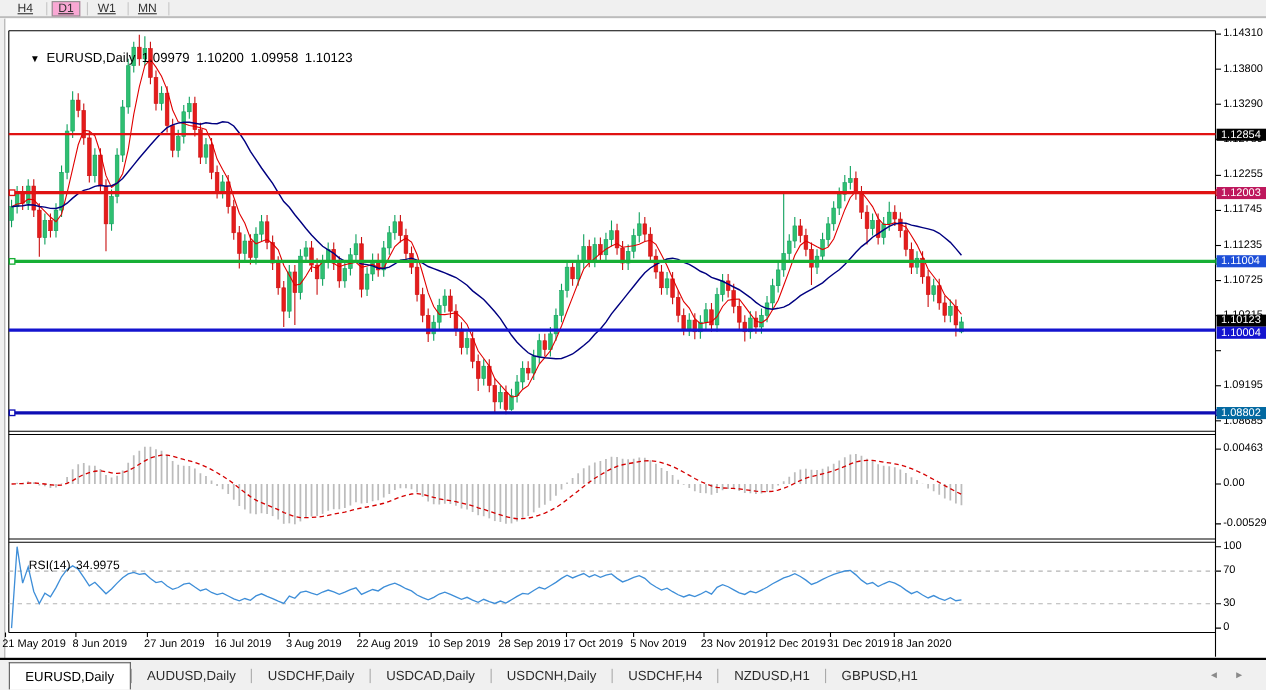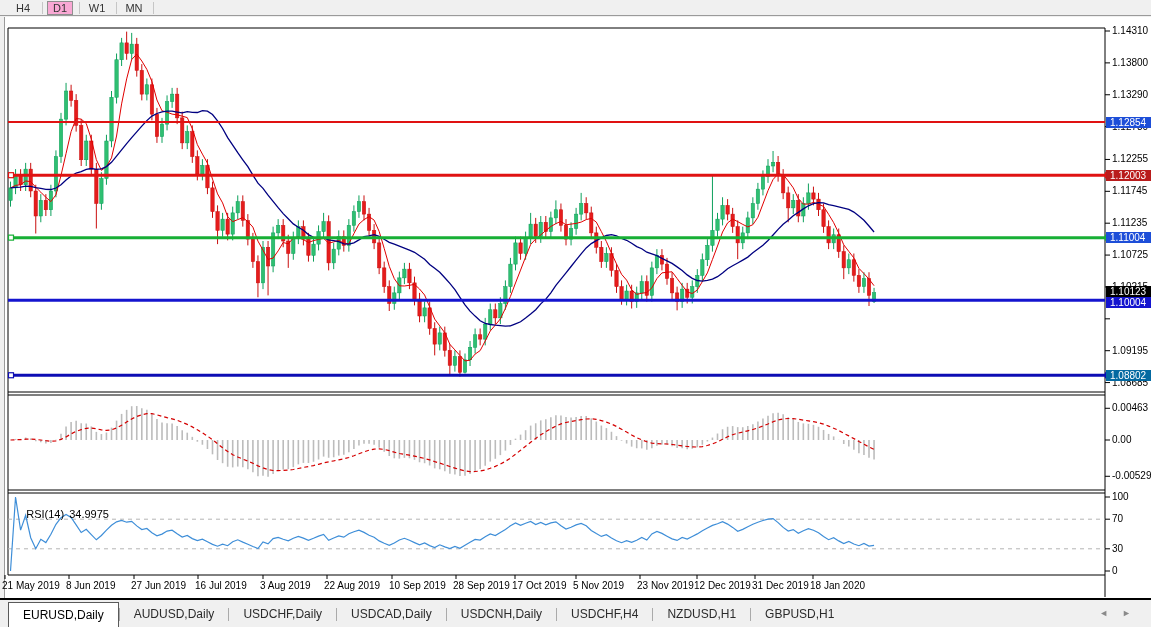--- a/index.html
+++ b/index.html
@@ -3,21 +3,21 @@
 <meta charset="utf-8">
 <style>
   html,body{margin:0;padding:0;background:#f0f0f0;}
   *{box-sizing:border-box;}
   .root{position:relative;width:1151px;height:627px;background:#f0f0f0;
         font-family:"Liberation Sans",sans-serif;overflow:hidden;}
   
   .toolbar{position:absolute;left:0;top:0;width:1151px;height:16px;background:#f0f0f0;
            border-bottom:1px solid #9a9a9a;display:flex;align-items:center;padding-left:10px;}
   .tfbtn{display:inline-block;min-width:26px;height:14px;line-height:13px;text-align:center;
-         font-size:11px;color:#333;margin-right:2px;border:1px solid transparent;cursor:default;}
+         font-size:11px;color:#333;margin-right:2px;border:1px solid transparent;cursor:default;text-decoration:underline;}
   .tfbtn.active{background:#f9a8d4;border:1px solid #8f8f8f;}
   .tfsep{width:1px;height:12px;background:#c6c6c6;margin:0 4px;}
   
   .chartwin{position:absolute;left:5px;top:17px;width:1146px;height:582px;background:#ffffff;}
   .leftedge{position:absolute;left:4px;top:17px;width:1px;height:583px;background:#9a9a9a;}
   .blackline{position:absolute;left:0;top:598px;width:1151px;height:2px;background:#000;}
   svg.layer{position:absolute;left:0;top:0;}
   .title{position:absolute;left:14px;top:31px;font-size:12px;color:#000;white-space:pre;}
   .title .tri{font-size:9px;margin-right:6px;}
   .title span{margin-right:6px;}
@@ -640,20 +640,23 @@
       <line x1="392" y1="575" x2="392" y2="579" stroke="#000"></line>
       <line x1="456" y1="575" x2="456" y2="579" stroke="#000"></line>
       <line x1="515" y1="575" x2="515" y2="579" stroke="#000"></line>
       <line x1="576" y1="575" x2="576" y2="579" stroke="#000"></line>
       <line x1="640" y1="575" x2="640" y2="579" stroke="#000"></line>
       <line x1="697" y1="575" x2="697" y2="579" stroke="#000"></line>
       <line x1="755" y1="575" x2="755" y2="579" stroke="#000"></line>
       <line x1="813" y1="575" x2="813" y2="579" stroke="#000"></line>
     </svg>
 
+  <div class="title">
+    <span class="tri">▼</span><span>EURUSD,Daily</span><span>1.09979</span><span>1.10200</span><span>1.09958</span><span>1.10123</span>
+  </div>
 
 
   <div class="panlab" style="left:14px;top:496px;">
     <span>RSI(14)</span><span>34.9975</span>
   </div>
 
   <div id="labels-holder">
       <div class="axlab" style="top:25px">1.14310</div>
       <div class="axlab" style="top:57px">1.13800</div>
       <div class="axlab" style="top:89px">1.13290</div>
@@ -666,22 +669,22 @@
       <div class="axlab" style="top:298px">1.09705</div>
       <div class="axlab" style="top:345px">1.09195</div>
       <div class="axlab" style="top:377px">1.08685</div>
       <div class="axlab" style="top:402px">0.00463</div>
       <div class="axlab" style="top:434px">0.00</div>
       <div class="axlab" style="top:470px">-0.005299</div>
       <div class="axlab" style="top:491px">100</div>
       <div class="axlab" style="top:513px">70</div>
       <div class="axlab" style="top:543px">30</div>
       <div class="axlab" style="top:565px">0</div>
-      <div class="badge" style="top:116.5px;background:#1d4ed8">1.12854</div>
-      <div class="badge" style="top:169.7px;background:#b91c1c">1.12003</div>
+      <div class="badge" style="top:116.5px;background:#000000">1.12854</div>
+      <div class="badge" style="top:169.7px;background:#be185d">1.12003</div>
       <div class="badge" style="top:232.1px;background:#1d4ed8">1.11004</div>
       <div class="badge" style="top:285.7px;background:#000000">1.10123</div>
       <div class="badge" style="top:296.6px;background:#1414cf">1.10004</div>
       <div class="badge" style="top:369.8px;background:#0369a1">1.08802</div>
       <div class="datelab" style="left:2px">21 May 2019</div>
       <div class="datelab" style="left:66px">8 Jun 2019</div>
       <div class="datelab" style="left:131px">27 Jun 2019</div>
       <div class="datelab" style="left:195px">16 Jul 2019</div>
       <div class="datelab" style="left:260px">3 Aug 2019</div>
       <div class="datelab" style="left:324px">22 Aug 2019</div>

